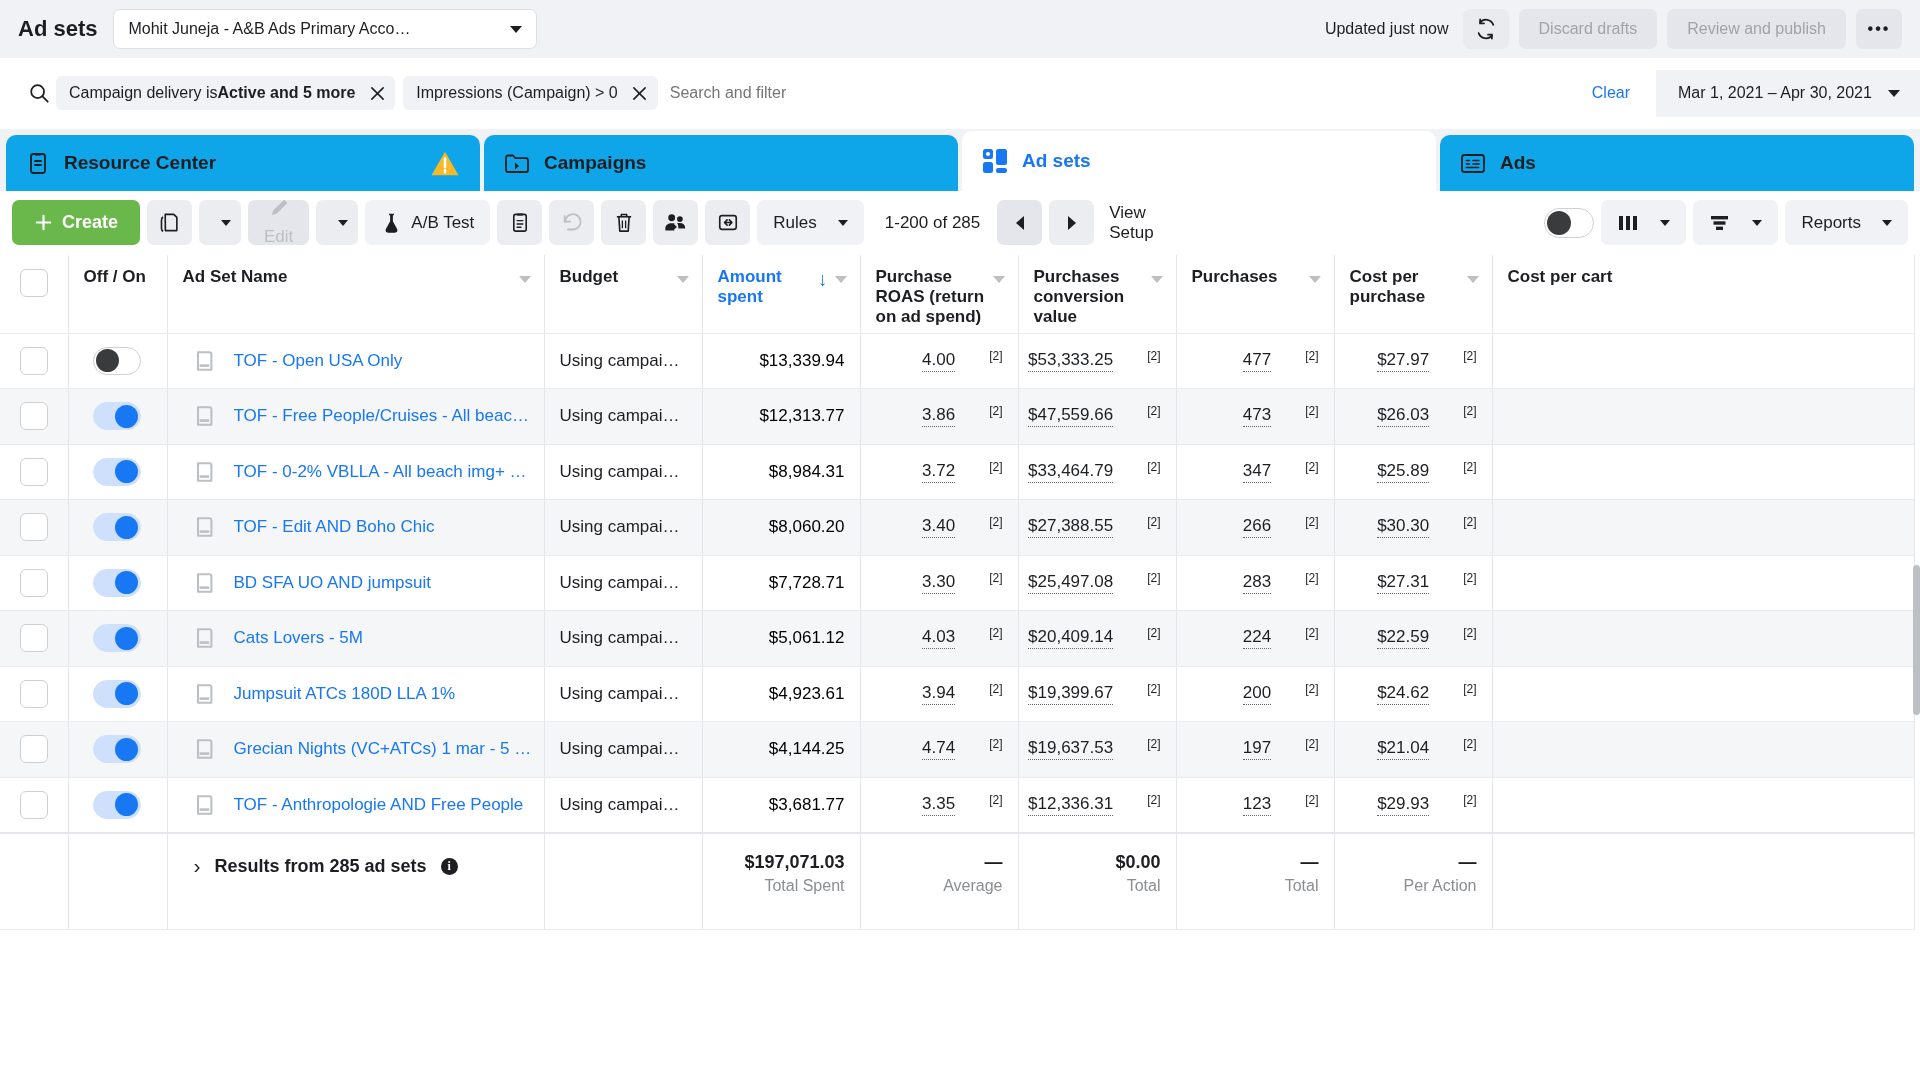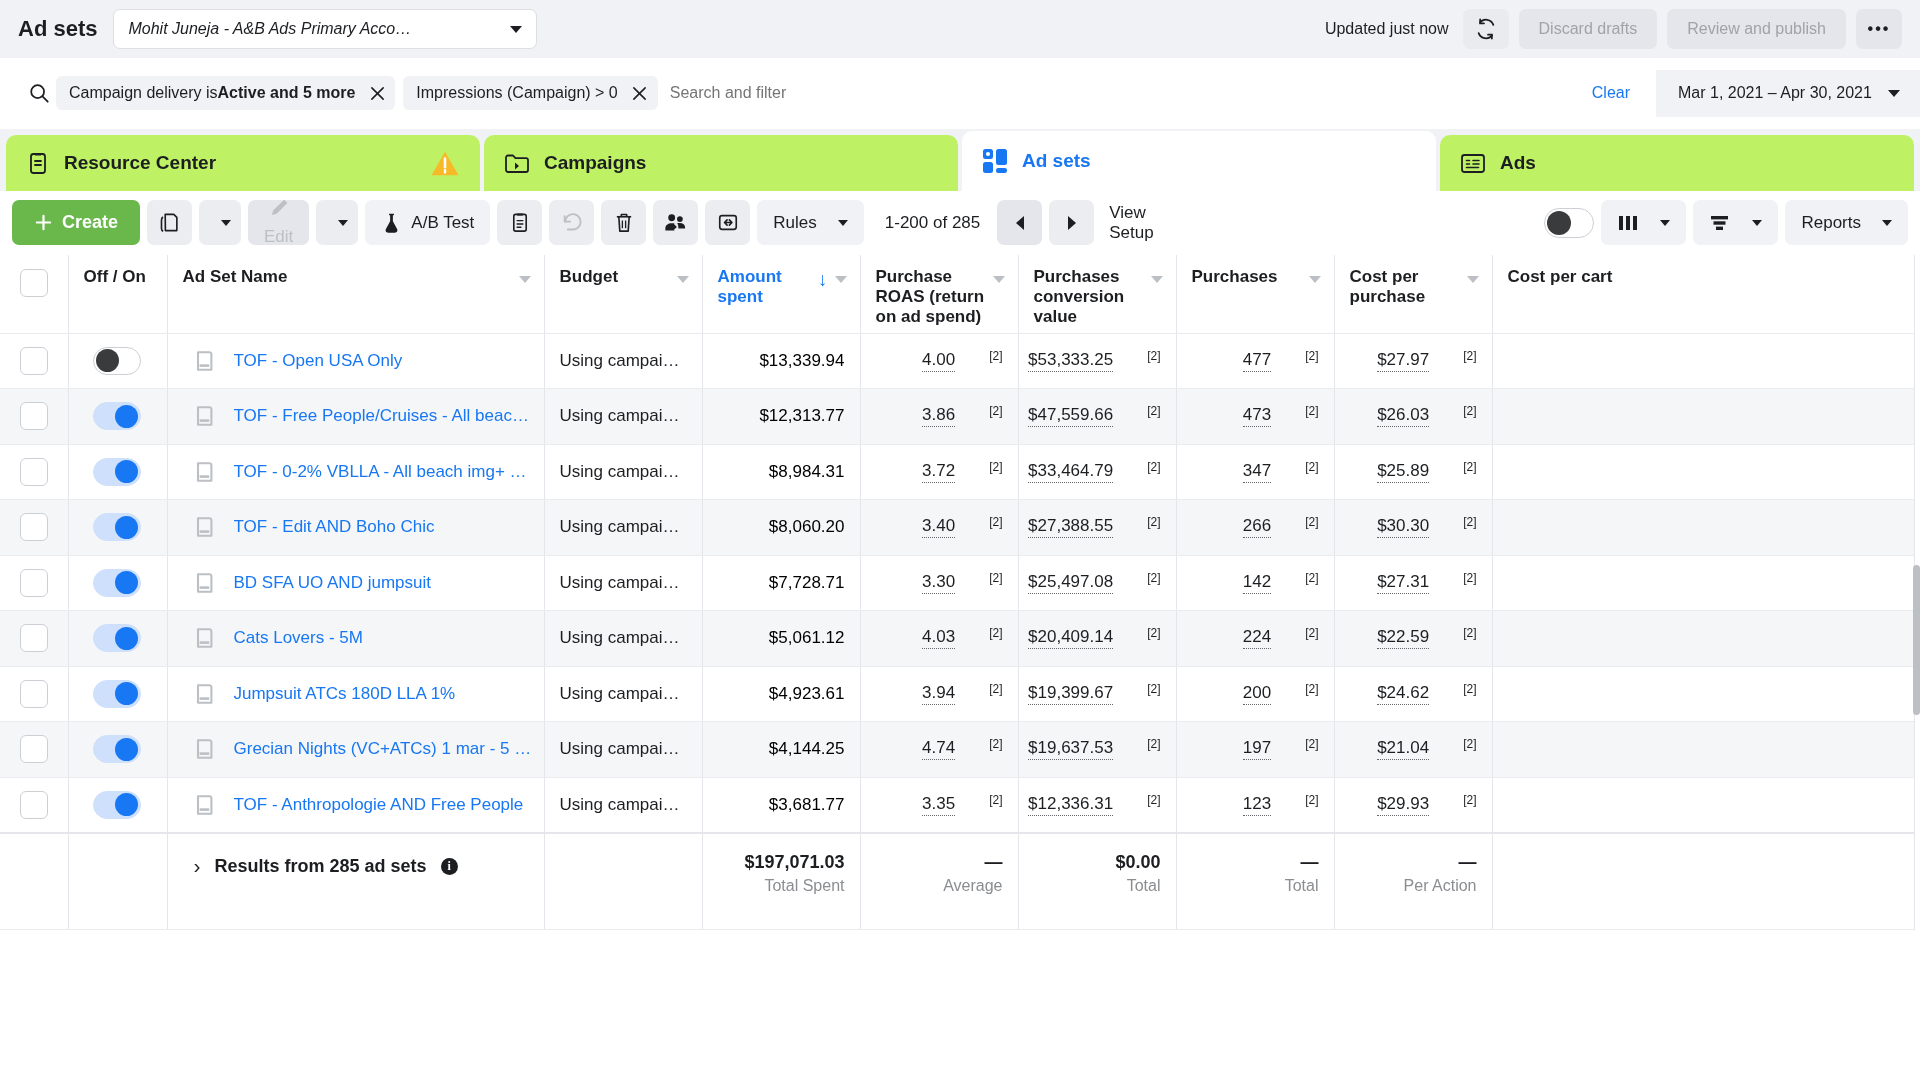--- a/index.html
+++ b/index.html
@@ -39,21 +39,21 @@
     border-radius: 7px;
     display: flex;
     align-items: center;
     padding: 0 14px;
     font-size: 16px;
     color: #1c1e21;
     cursor: pointer;
     justify-content: space-between;
   }
   .acct-select .label {
-    overflow: hidden; white-space: nowrap; text-overflow: ellipsis; font-style: italic;
+    overflow: hidden; white-space: nowrap; text-overflow: ellipsis;
   }
   .caret {
     width: 0; height: 0;
     border-left: 6px solid transparent;
     border-right: 6px solid transparent;
     border-top: 7px solid #1c1e21;
     margin-left: 12px;
     flex: 0 0 auto;
   }
   .caret.small {
@@ -156,21 +156,21 @@
     height: 62px;
     background: #f0f2f5;
     display: flex;
     align-items: flex-end;
     gap: 4px;
     padding: 0 6px;
   }
   .tab {
     flex: 1 1 0;
     height: 56px;
-    background: #bef264;
+    background: #0ea5e9;
     border-radius: 10px 10px 0 0;
     display: flex;
     align-items: center;
     padding: 0 20px;
     gap: 14px;
     font-size: 19px;
     font-weight: bold;
     color: #1c1e21;
     cursor: pointer;
     position: relative;
@@ -1092,21 +1092,21 @@
               <div class="cell right">
                 <span class="metric-wrap">
                   <span class="metric">$25,497.08</span>
                   <span class="sup">[2]</span>
                 </span>
               </div>
             </td>
             <td>
               <div class="cell right">
                 <span class="metric-wrap">
-                  <span class="metric">142</span>
+                  <span class="metric">283</span>
                   <span class="sup">[2]</span>
                 </span>
               </div>
             </td>
             <td>
               <div class="cell right">
                 <span class="metric-wrap">
                   <span class="metric">$27.31</span>
                   <span class="sup">[2]</span>
                 </span>

